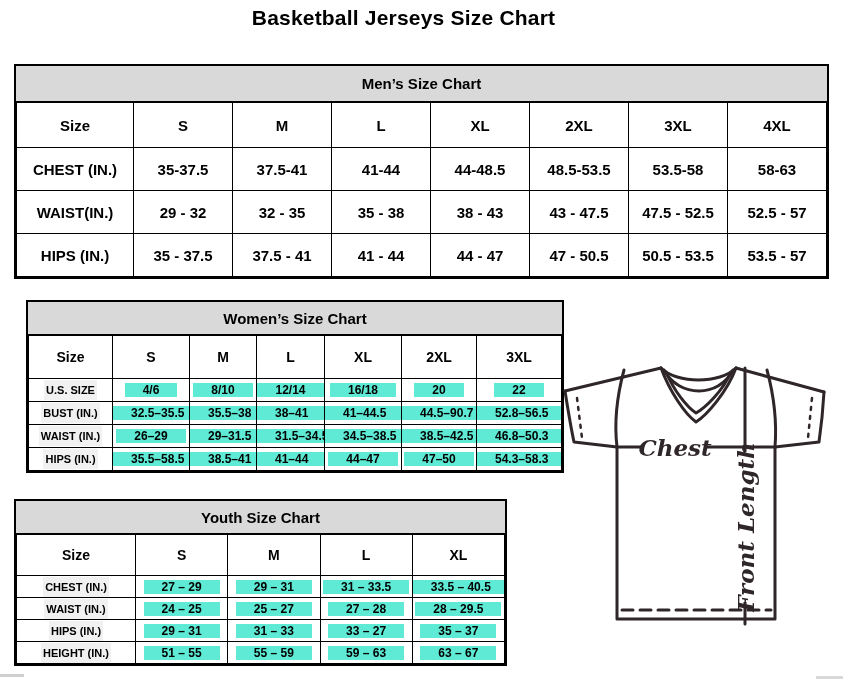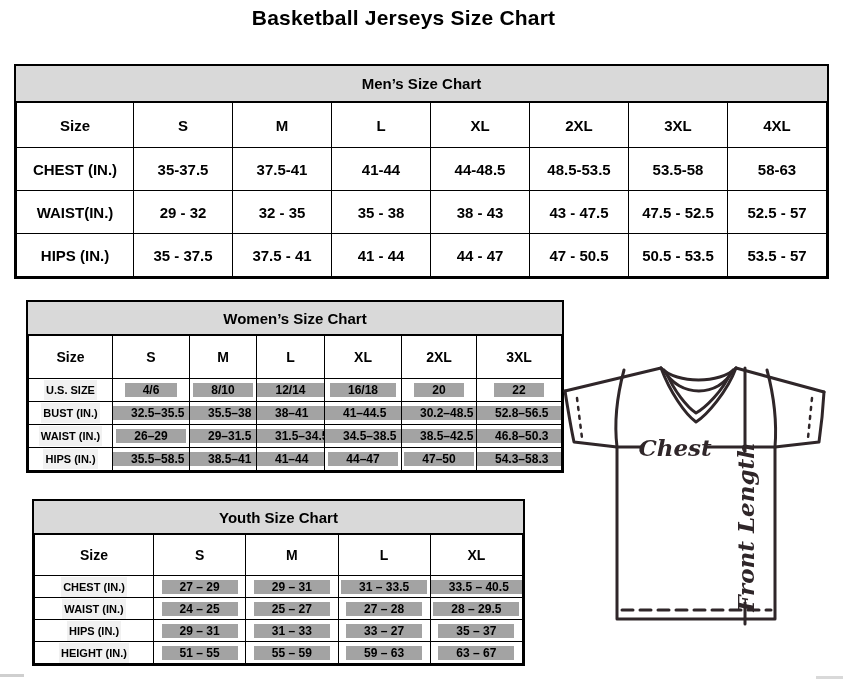--- a/index.html
+++ b/index.html
@@ -40,30 +40,30 @@
   .t-womens th { font-size: 14px; }
   .t-womens td { font-size: 12px; }
   .t-womens td.rowlabel { font-size: 11px; }
   .t-womens th:nth-child(1){ width: 84px; }
   .t-womens th:nth-child(2){ width: 77px; }
   .t-womens th:nth-child(3){ width: 67px; }
   .t-womens th:nth-child(4){ width: 68px; }
   .t-womens th:nth-child(5){ width: 77px; }
   .t-womens th:nth-child(6){ width: 75px; }
   
-  .c-youth { left: 32px; top: 499px; width: 493px; }
+  .c-youth { left: 14px; top: 499px; width: 493px; }
   .c-youth .chart-title { height: 33px; }
   .t-youth thead tr { height: 41px; }
   .t-youth tbody tr { height: 22px; }
   .t-youth th { font-size: 14px; }
   .t-youth td { font-size: 12px; }
   .t-youth td.rowlabel { font-size: 11px; }
   .t-youth th:first-child { width: 119px; }
   
-  .hl td span { background: #a3a3a3; padding: 0 18px; }
+  .hl td span { background: #5eead4; padding: 0 18px; }
   .hl td.rowlabel span { background: #f1f1f1; padding: 4px 2px; }
   
   .jersey { position: absolute; left: 555px; top: 358px; width: 284px; height: 312px; }
   
   .scroll-frag-left  { position: absolute; left: 0; top: 674px; width: 24px; height: 3px; background: #cfcfcf; }
   .scroll-frag-right { position: absolute; left: 816px; top: 676px; width: 27px; height: 3px; background: #d9d9d9; }
 </style>
 </head>
 <body>
 
@@ -144,21 +144,21 @@
             <td><span>16/18</span></td>
             <td><span>20</span></td>
             <td><span>22</span></td>
           </tr>
           <tr>
             <td class="rowlabel"><span>BUST (IN.)</span></td>
             <td><span>32.5–35.5</span></td>
             <td><span>35.5–38</span></td>
             <td><span>38–41</span></td>
             <td><span>41–44.5</span></td>
-            <td><span>30.2–48.5</span></td>
+            <td><span>44.5–90.7</span></td>
             <td><span>52.8–56.5</span></td>
           </tr>
           <tr>
             <td class="rowlabel"><span>WAIST (IN.)</span></td>
             <td><span>26–29</span></td>
             <td><span>29–31.5</span></td>
             <td><span>31.5–34.5</span></td>
             <td><span>34.5–38.5</span></td>
             <td><span>38.5–42.5</span></td>
             <td><span>46.8–50.3</span></td>

